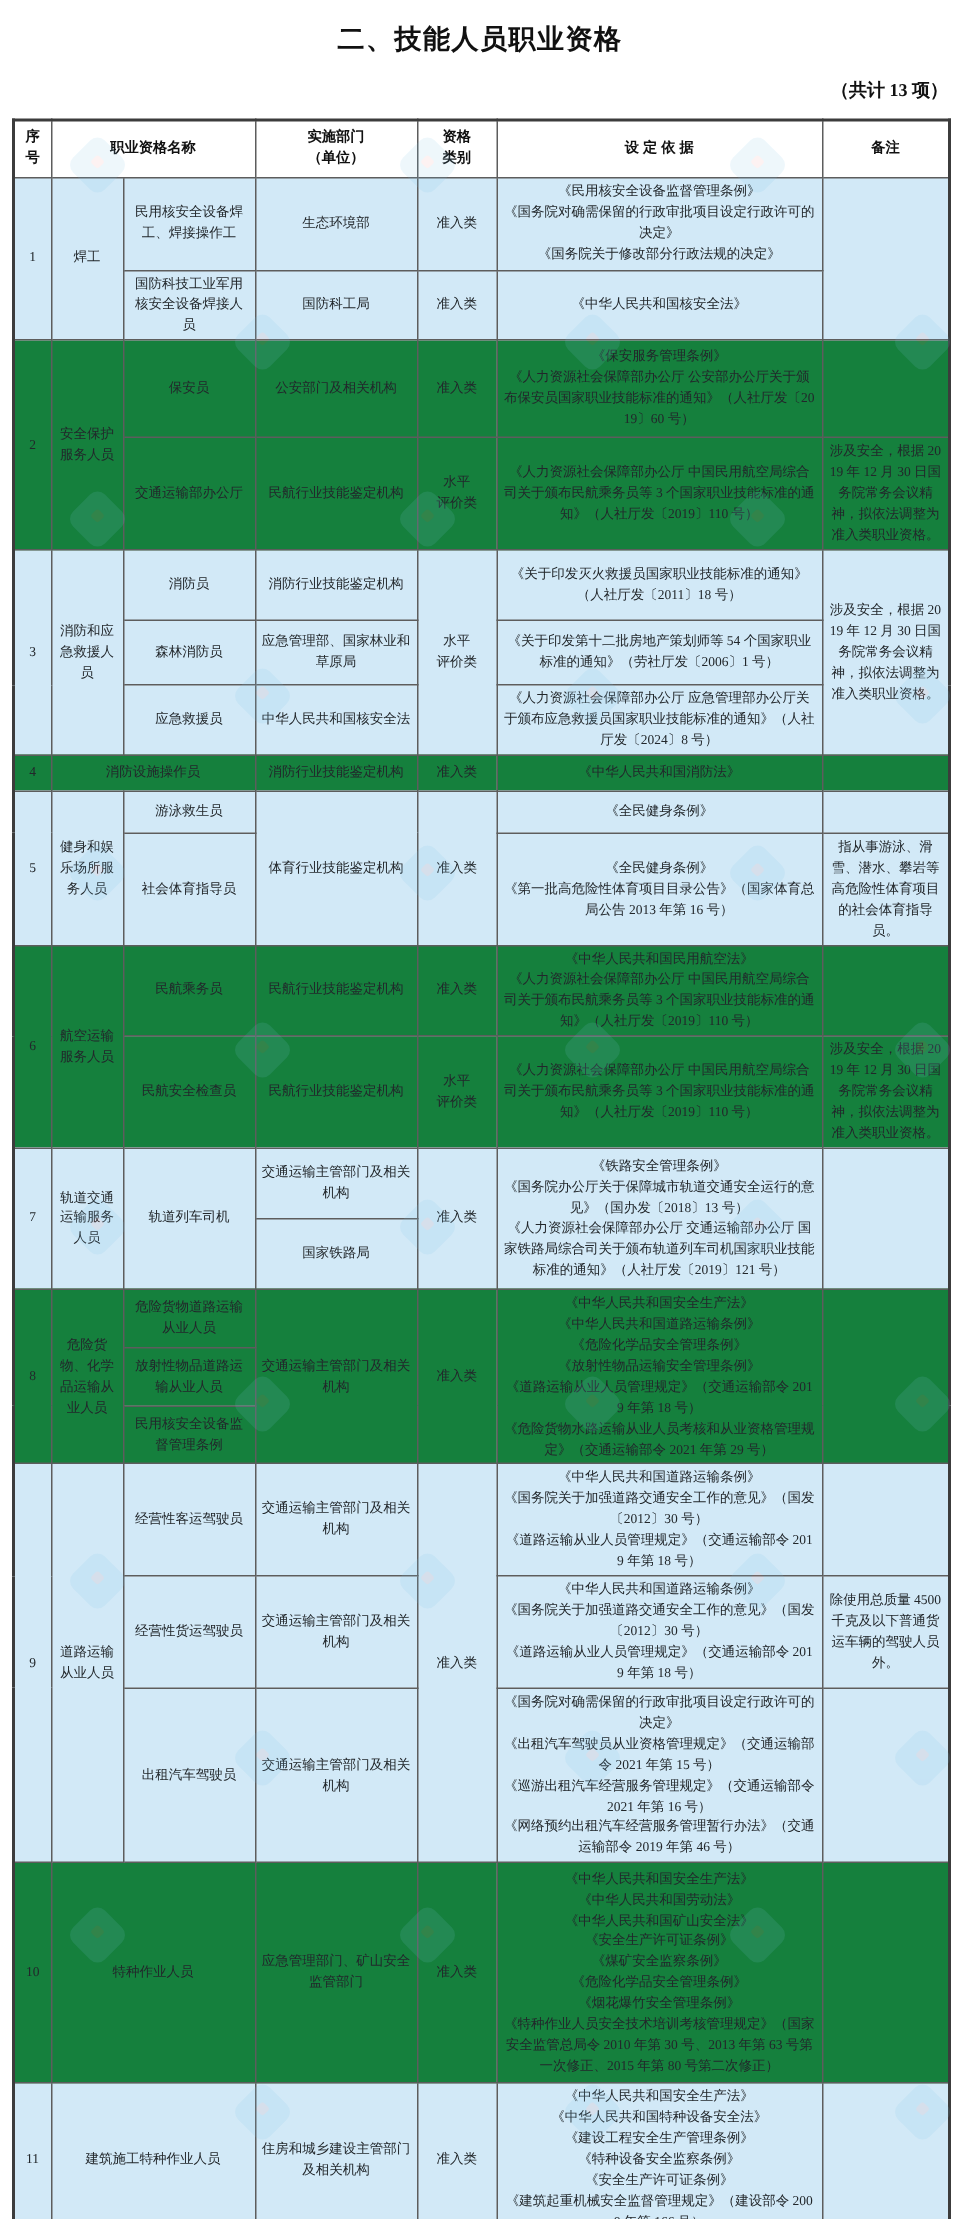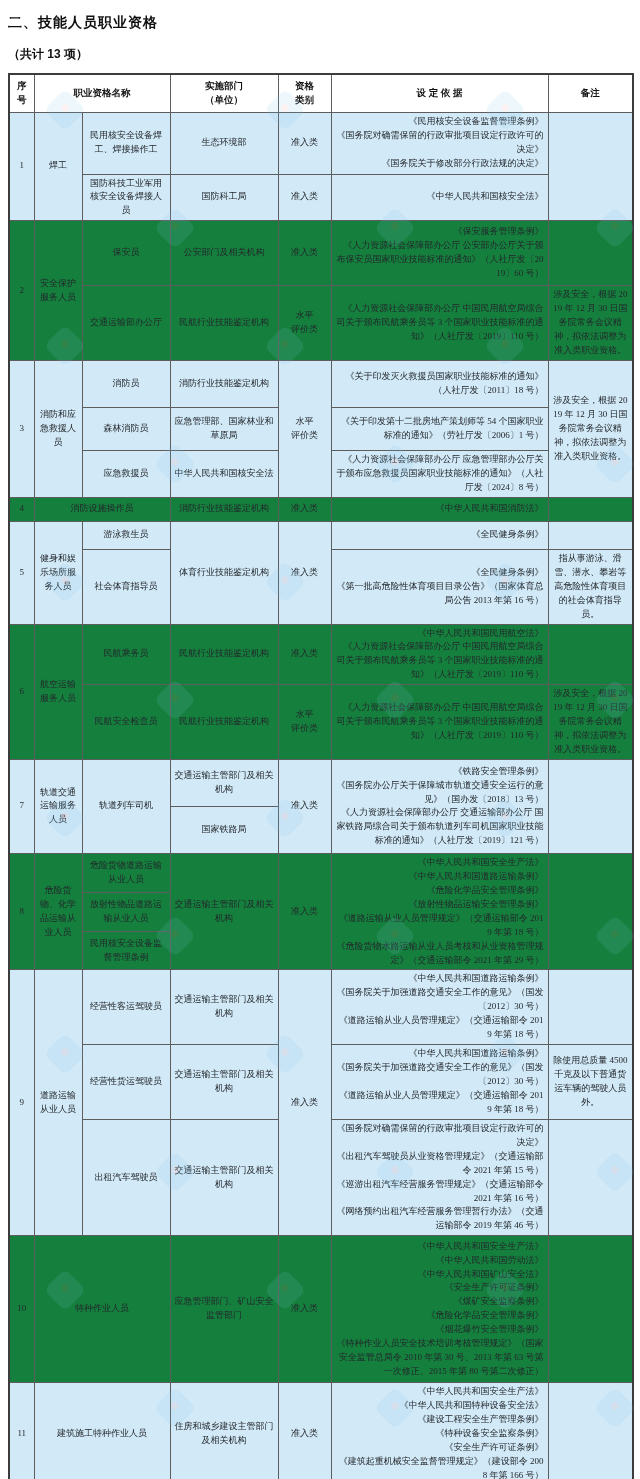--- a/index.html
+++ b/index.html
@@ -1,26 +1,26 @@
 <!DOCTYPE html>
 <html><head>
 <meta charset="utf-8">
 <style>
   html,body{margin:0;padding:0;background:#ffffff;}
   body{width:640px;font-family:"Liberation Sans","DejaVu Sans",sans-serif;color:#22272b;}
   .page{position:relative;width:624px;padding:6px 8px 18px;}
-  .title{font-size:14px;font-weight:bold;margin:8px 0 4px;letter-spacing:1px;color:#111;}
-  .subtitle{font-size:12px;font-weight:bold;text-align:left;margin:14px 0 10px;color:#111;}
+  .title{font-size:18px;font-weight:bold;text-align:center;margin:8px 0 4px;letter-spacing:1px;color:#111;}
+  .subtitle{font-size:12px;font-weight:bold;text-align:right;margin:14px 0 10px;color:#111;font-family:Liberation Serif, serif;}
   table.qual{width:624px;border-collapse:collapse;table-layout:fixed;border:2px solid #3c3c3c;
              font-family:"Liberation Serif","DejaVu Serif",serif;}
   td,th{border:1px solid #5d5d5d;font-size:9px;line-height:1.55;padding:2px 4px;
         vertical-align:middle;text-align:center;white-space:pre-line;word-break:break-all;}
   thead th{font-family:"Liberation Sans","DejaVu Sans",sans-serif;font-weight:bold;font-size:9.5px;
            background:#ffffff;color:#111;}
-  td.basis{text-align:right;}
+  td.basis{text-align:center;}
   td.remark-filled{text-align:center;}
   tr.band-blue td{background:#d2e9f7;}
   tr.band-white td{background:#15803d;}
   .wm{position:absolute;width:30px;height:30px;background:#7fc4e8;opacity:0.13;
       transform:rotate(45deg);border-radius:7px;pointer-events:none;}
   .wm::after{content:"";position:absolute;left:10px;top:10px;width:7px;height:7px;
       background:#f2a0a0;border-radius:2px;}
   .wm-layer{position:absolute;inset:0;pointer-events:none;z-index:5;}
 </style>
 </head>

